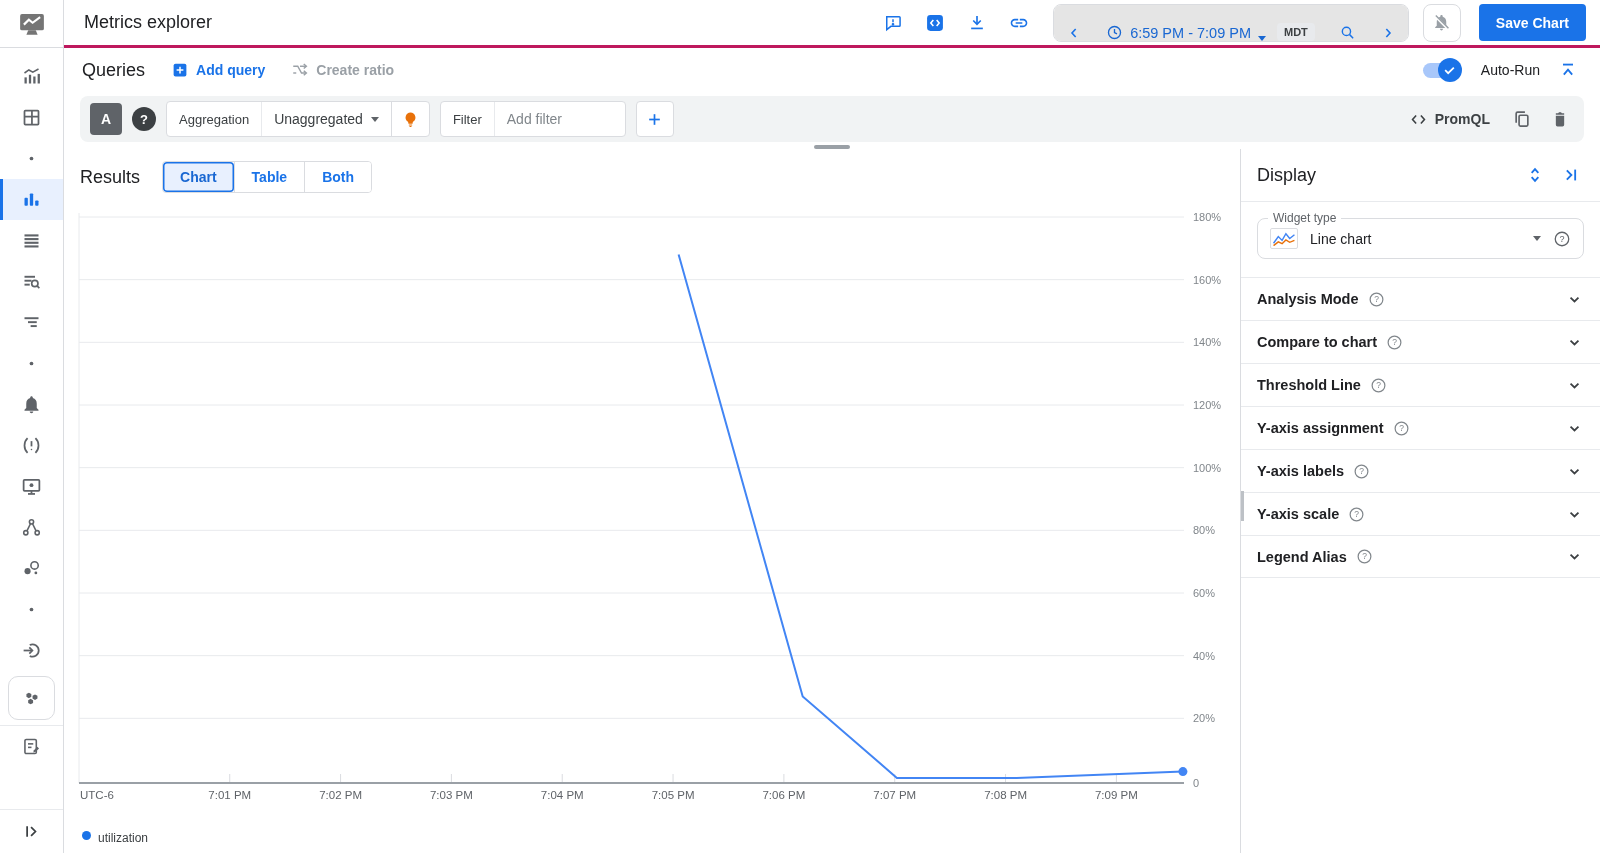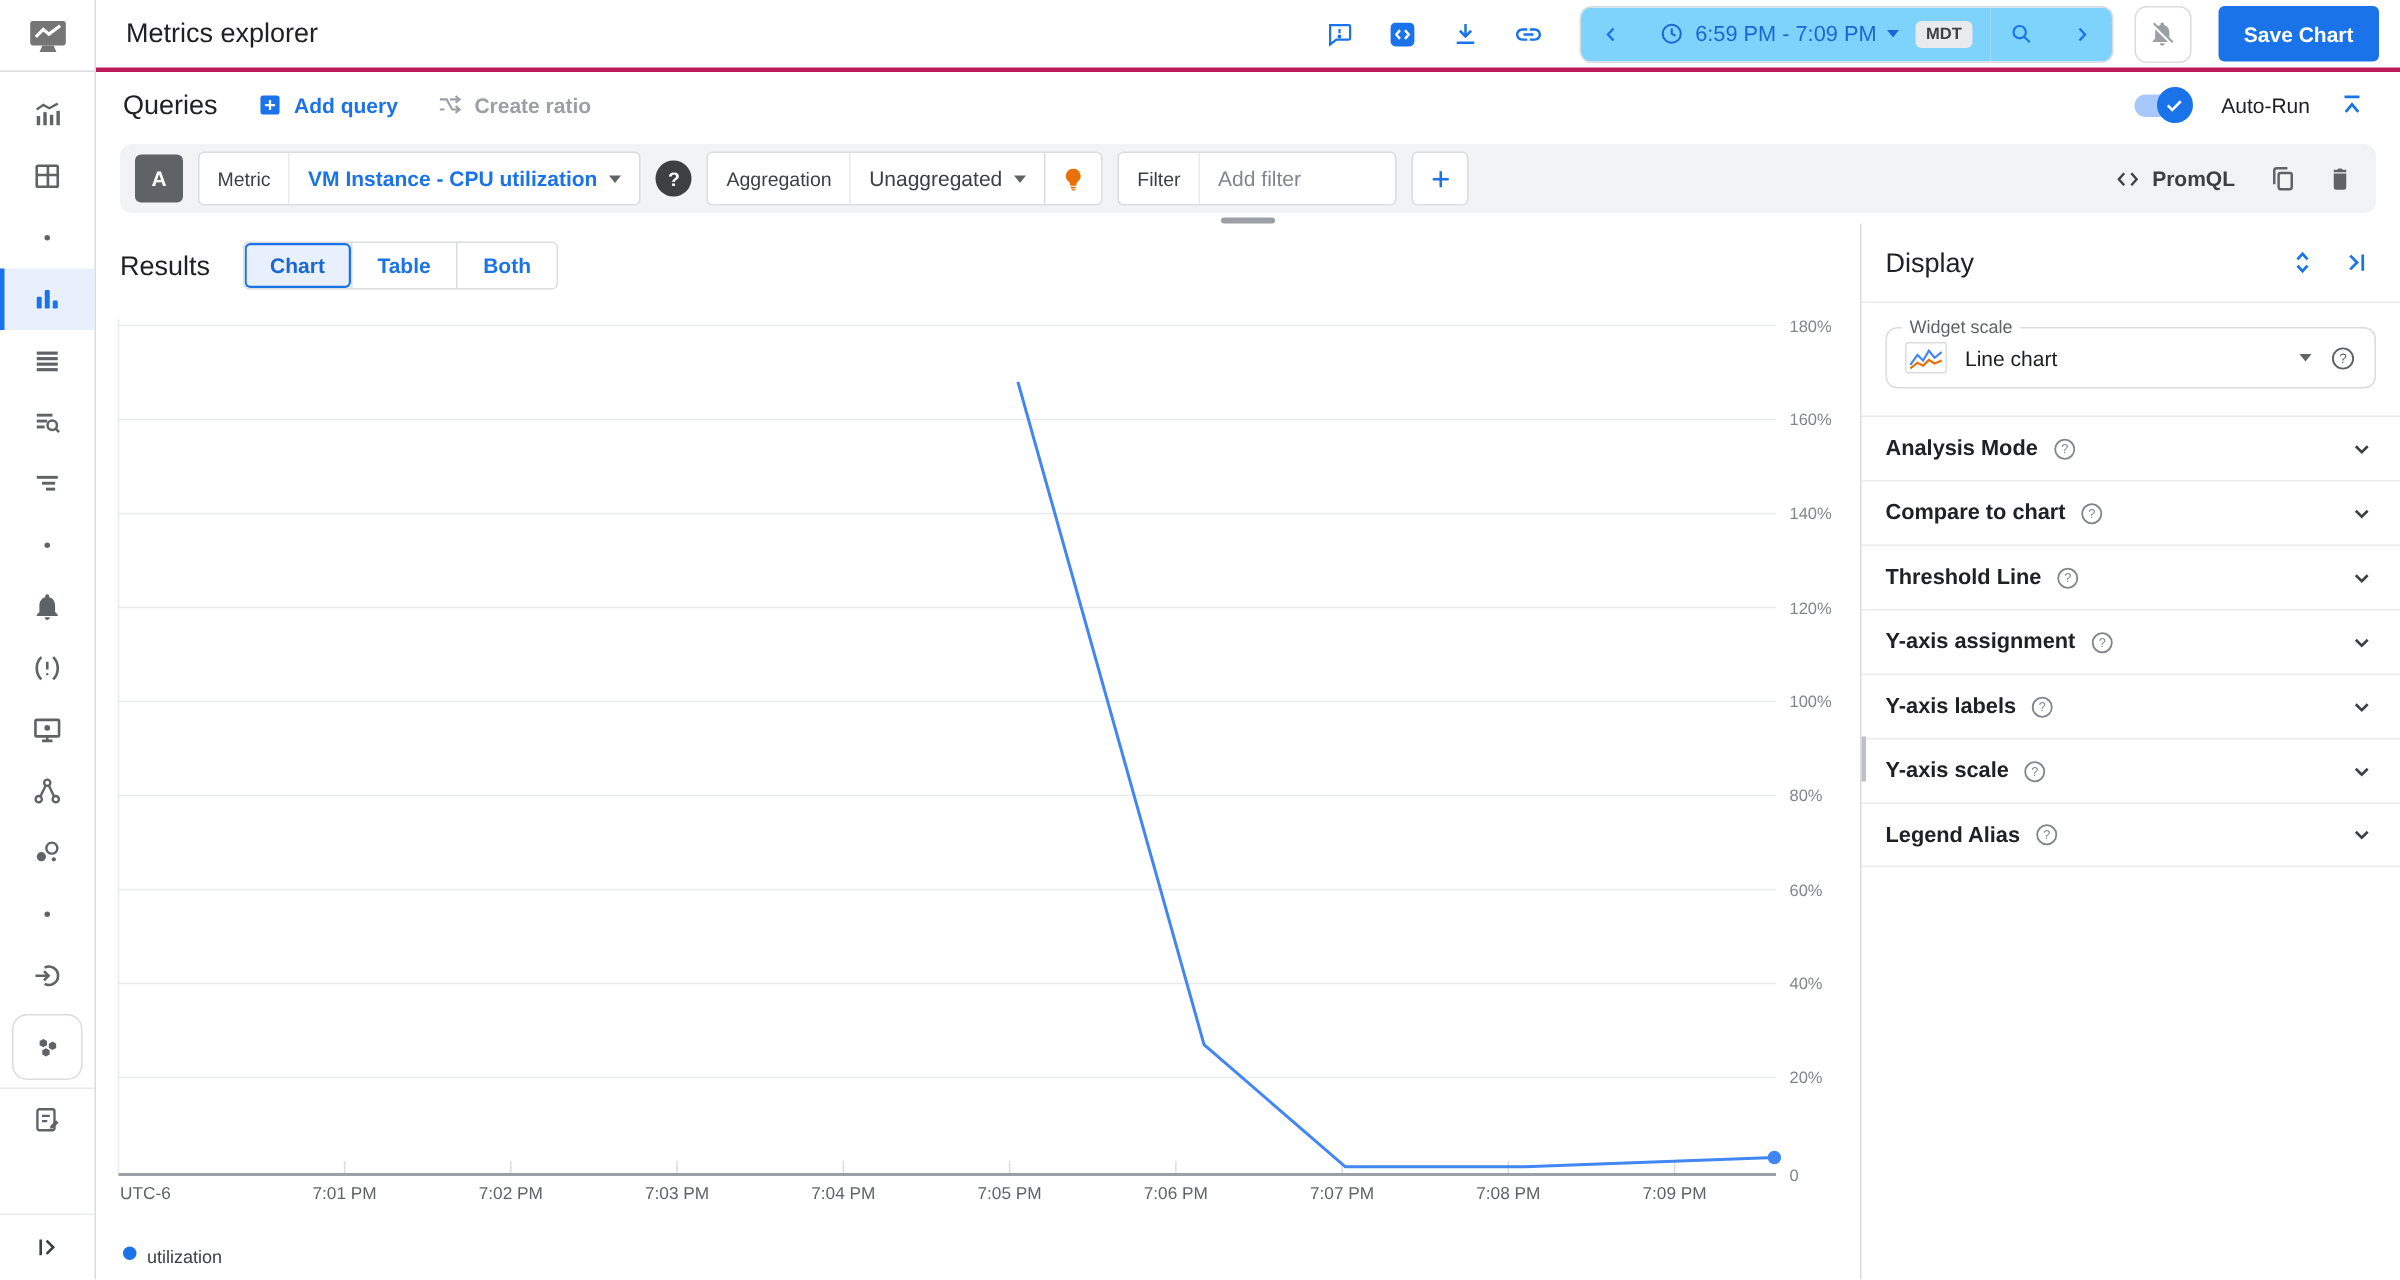--- a/index.html
+++ b/index.html
@@ -19,21 +19,21 @@
   .side-bottom{margin-top:auto;border-top:1px solid #e8eaed;height:44px;display:flex;align-items:center;justify-content:center;cursor:pointer}
   
   .main{flex:1;display:flex;flex-direction:column;min-width:0}
   .topbar{height:48px;flex:none;display:flex;align-items:center;border-bottom:3px solid #be185d;padding:0 14px 0 20px}
   .apptitle{font-size:18px;color:#202124}
   .top-right{margin-left:auto;display:flex;align-items:center;gap:14px}
   .icbtn{background:none;border:none;cursor:pointer;display:flex;align-items:center;justify-content:center;width:28px;height:28px}
   .icbtn svg{width:20px;height:20px}
   .timectl{display:flex;align-items:stretch;height:38px;border:1px solid #dadce0;border-radius:8px;overflow:hidden;background:#fff;margin-left:6px}
   .timectl>*+*{border-left:1px solid #dadce0}
-  .tseg{display:flex;align-items:center;gap:7px;padding:0 12px;background:#7dd3fc;border:none;cursor:pointer}
+  .tseg{display:flex;align-items:flex-end;gap:7px;padding:0 12px;background:#e5e5e5;border:none;cursor:pointer}
   .timetext{color:#1967d2;font-size:14.5px;white-space:nowrap}
   .chip{background:#e8eaed;border-radius:4px;padding:3px 7px;font-size:11px;font-weight:bold;color:#3c4043;margin-left:4px}
   .caret{width:0;height:0;border-left:4.5px solid transparent;border-right:4.5px solid transparent;border-top:5.5px solid #1967d2}
   .boxbtn{width:38px;height:38px;border:1px solid #dadce0;border-radius:8px;background:#fff;display:flex;align-items:center;justify-content:center;cursor:pointer}
   .savebtn{background:#1a73e8;color:#fff;border:none;border-radius:4px;height:37px;padding:0 17px;font-size:14px;font-weight:bold;cursor:pointer;margin-left:4px}
   
   .qrow{height:44px;flex:none;display:flex;align-items:center;padding:0 18px;gap:26px}
   .qtitle{font-size:18px}
   .linkbtn{display:flex;align-items:center;gap:7px;background:none;border:none;color:#1a73e8;font-size:14px;font-weight:bold;cursor:pointer}
   .linkbtn.disabled{color:#9aa0a6;cursor:default}
@@ -337,27 +337,20 @@
           <svg viewBox="0 0 24 24" fill="none" stroke="#1a73e8" stroke-width="2.2">
               <line x1="6" y1="5.5" x2="18" y2="5.5"></line>
               <polyline points="7,17.5 12,11.5 17,17.5"></polyline>
             </svg>
         </button>
       </div>
     </div>
 
     <div class="builder">
       <div class="achip">A</div>
-      <div class="pill">
-        <span class="pill-label">Metric</span>
-        <span class="pill-val">
-          <span class="blue">VM Instance - CPU utilization</span>
-            <span class="caret-d"></span>
-        </span>
-      </div>
       <div class="helpdark">?</div>
       <div class="pill">
         <span class="pill-label">Aggregation</span>
         <span class="pill-val">
           <span style="color:#3c4043;">Unaggregated</span>
             <span class="caret-d"></span>
         </span>
         <span class="bulbseg">
           <svg width="17" height="17" viewBox="0 0 24 24" fill="#e8710a">
               <path d="M12 2a7 7 0 0 0-4 12.7c.6.5 1 1.3 1 2.1V18h6v-1.2c0-.8.4-1.6 1-2.1A7 7 0 0 0 12 2z"></path>
@@ -473,21 +466,21 @@
           </button>
           <button class="icbtn">
             <svg viewBox="0 0 24 24" fill="none" stroke="#1a73e8" stroke-width="2.2">
                 <polyline points="7,6.5 12.5,12 7,17.5"></polyline>
                 <line x1="17" y1="5.5" x2="17" y2="18.5"></line>
               </svg>
           </button>
         </div>
         <div class="widgetarea">
           <div class="fieldset">
-            <span class="flabel">Widget scale</span>
+            <span class="flabel">Widget type</span>
             <svg class="thumb-chart" width="28" height="21" viewBox="0 0 26 20">
                 <polyline points="2,15 7,8 11,12 15,5 19,10 24,6" fill="none" stroke="#4285f4" stroke-width="1.5"></polyline>
                 <polyline points="2,17.5 7,13.5 11,15.5 15,11.5 19,14 24,12" fill="none" stroke="#e8710a" stroke-width="1.5"></polyline>
               </svg>
             <span class="wt-text">Line chart</span>
             <span class="caret-d"></span>
             <svg width="18" height="18" viewBox="0 0 24 24">
                 <circle cx="12" cy="12" r="9" fill="none" stroke="#5f6368" stroke-width="1.7"></circle>
                 <text x="12" y="16" text-anchor="middle" font-size="12" fill="#5f6368">?</text>
               </svg>

